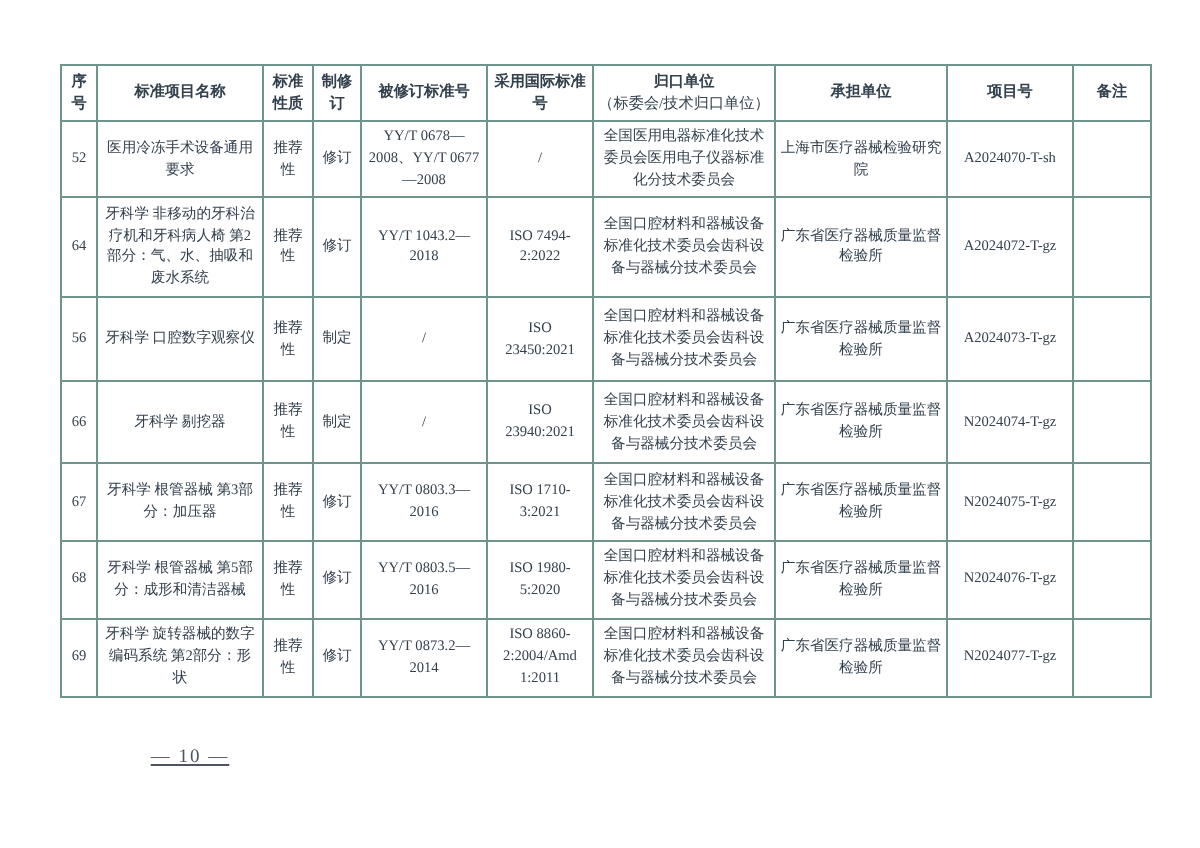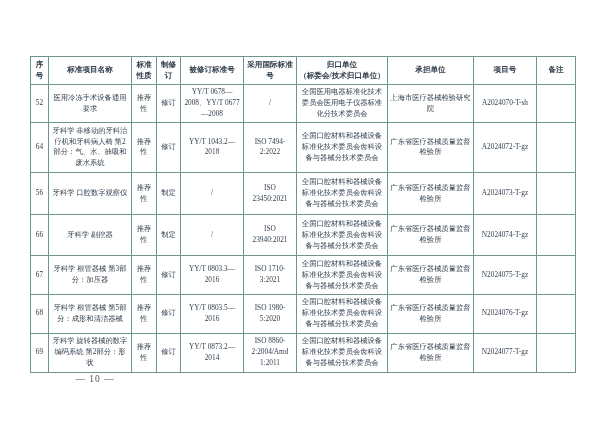--- a/index.html
+++ b/index.html
@@ -7,21 +7,21 @@
     width:600px;height:424px;
     background:#ffffff;
     font-family:"Liberation Serif","DejaVu Serif",serif;
     color:#33404e;
     position:relative;
     overflow:hidden;
   }
   .page{position:absolute;inset:0;background:#ffffff;}
   table.std{
     position:absolute;
-    left:30px;top:56px;
+    left:30px;top:32px;
     width:545px;height:317px;
     border-collapse:collapse;
     table-layout:fixed;
     padding-left:28px;
   }
   table.std th, table.std td{
     border:1px solid #6e948b;
     text-align:center;
     vertical-align:middle;
     font-size:7.3px;
@@ -29,29 +29,30 @@
     padding:1px 2px;
     word-break:break-word;
     overflow:hidden;
     color:#33404e;
   }
   table.std th{
     font-weight:bold;
     font-size:7.6px;
     line-height:1.4;
   }
-  .org-sub{display:block;font-weight:bold;}
+  .org-sub{display:block;font-weight:normal;}
   .page-number{
     position:absolute;
     left:60px;top:374px;
     width:70px;
     text-align:center;
     font-size:9.5px;
     color:#4c5560;
     letter-spacing:1px;
+    text-decoration:underline;
   }
 </style>
 </head>
 <body>
 
 <div class="page">
 
   <table class="std">
     <colgroup>
       <col style="width:18px">

